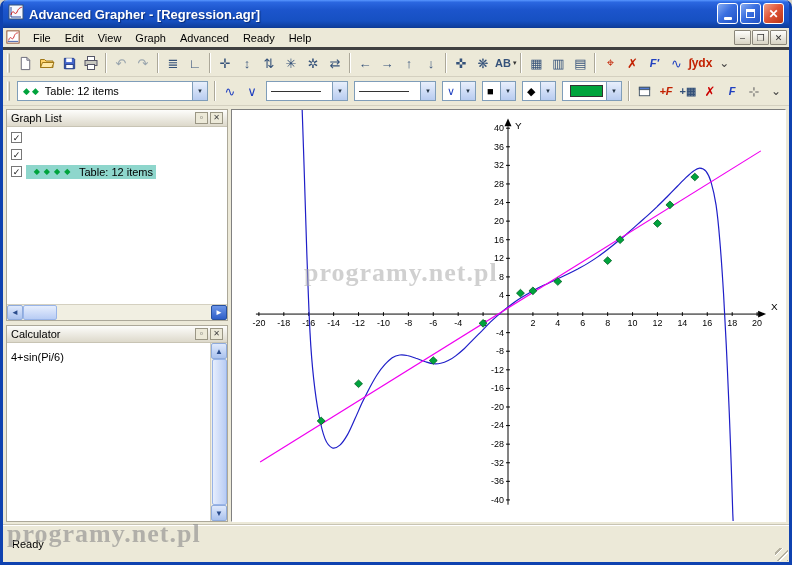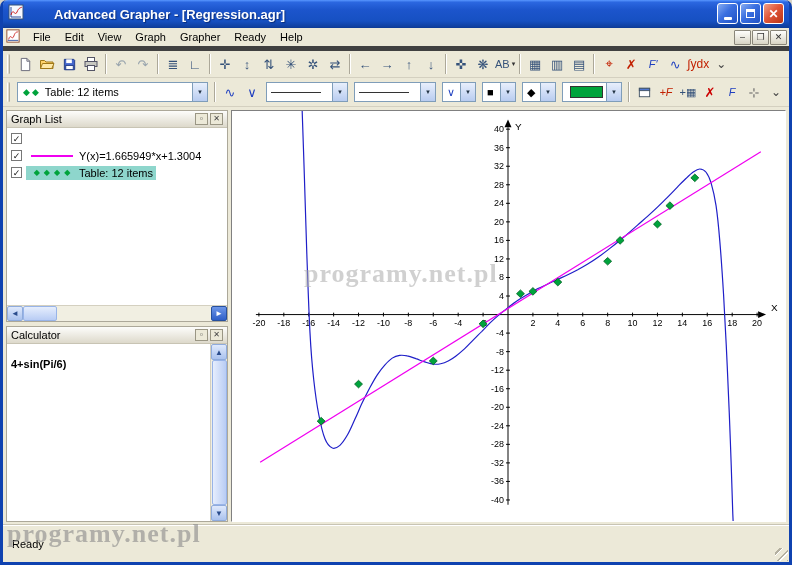--- a/index.html
+++ b/index.html
@@ -1,42 +1,42 @@
 <!DOCTYPE html>
 <html><head>
 <meta charset="utf-8">
 <style>
   *{margin:0;padding:0;box-sizing:border-box;font-family:"Liberation Sans",sans-serif;}
   html,body{width:792px;height:565px;overflow:hidden;background:#d8d4c8;}
   .window{position:absolute;inset:0;display:flex;flex-direction:column;border:3px solid #0f42b0;border-top:none;border-radius:7px 7px 0 0;background:#ece9d8;}
   
   .titlebar{flex:0 0 28px;position:relative;display:flex;align-items:center;padding:0 5px;color:#fff;border-radius:5px 5px 0 0;
-    background:linear-gradient(180deg,#5997ff 0%,#2b67e0 8%,#1c55cc 35%,#1650c2 75%,#0f3f9f 96%,#0d3a92 100%);gap:25px;}
+    background:linear-gradient(180deg,#5997ff 0%,#2b67e0 8%,#1c55cc 35%,#1650c2 75%,#0f3f9f 96%,#0d3a92 100%);}
   .title-text{font-weight:bold;font-size:13px;margin-left:5px;text-shadow:1px 1px 1px #0a2d7a;white-space:nowrap;}
   .tb-watermark{position:absolute;right:86px;top:0;font-family:"Liberation Serif",serif;font-weight:bold;font-size:25px;color:rgba(235,240,255,.45);letter-spacing:1px;}
   .winbtns{position:absolute;right:5px;top:3px;display:flex;gap:2px;}
   .wb{width:21px;height:21px;border-radius:3px;border:1px solid #fff;display:flex;align-items:center;justify-content:center;color:#fff;}
   .wb.minb,.wb.maxb{background:linear-gradient(135deg,#86acf2 0%,#3a6fe0 45%,#2152c4 100%);}
   .wb.closeb{background:linear-gradient(135deg,#f0a089 0%,#e0573a 45%,#bb3414 100%);font-size:12px;font-weight:bold;}
   .gmin{width:8px;height:3px;background:#fff;margin-top:10px;border-radius:1px;}
   .gmax{width:9px;height:9px;border:1px solid #fff;border-top-width:3px;}
   
-  .menubar{flex:0 0 22px;display:flex;align-items:center;background:#ece9d8;border-bottom:5px solid #404040;box-shadow:0 1px 0 #c8c4b4;}
+  .menubar{flex:0 0 22px;display:flex;align-items:center;background:#ece9d8;border-bottom:3px solid #404040;box-shadow:0 1px 0 #c8c4b4;}
   .mdi-icon{width:16px;height:16px;margin:0 4px 0 3px;}
   .menu-item{padding:3px 7px;font-size:11px;color:#000;}
   .mdi-btns{margin-left:auto;display:flex;gap:1px;margin-right:2px;}
   .mdi-btn{width:17px;height:15px;border:1px solid #8a867a;background:linear-gradient(#fefefc,#d8d4c4);font-size:9px;display:flex;align-items:center;justify-content:center;color:#333;border-radius:1px;}
   
   .toolbar{display:flex;align-items:center;background:#ece9d8;padding:1px 2px;border-bottom:1px solid #d4d0c0;}
   .tb1{flex:0 0 27px;} .tb2{flex:0 0 29px;}
   .grip{width:3px;height:20px;margin:0 4px 0 2px;border-left:1px solid #fff;border-right:1px solid #b0ac9c;background:#ddd9ca;border-radius:2px;flex:0 0 3px;}
   .row-items{display:flex;align-items:center;}
   .tbtn{min-width:22px;height:22px;display:flex;align-items:center;justify-content:center;font-size:13px;color:#35527a;padding:0 1px;}
   .tbtn.disabled{opacity:.45;}
-  .tbtn .txt{font-size:11px;font-weight:normal;}
+  .tbtn .txt{font-size:11px;font-weight:bold;}
   .tbtn.small,.tbtn .small{font-size:12px;}
   .tsep{width:1px;height:20px;background:#aca899;border-right:1px solid #fff;margin:0 3px;flex:0 0 2px;}
   .caret{font-size:7px;margin-left:2px;color:#333;}
   .combo{height:20px;background:#fff;border:1px solid #7f9db9;display:flex;align-items:center;font-size:11px;margin:0 3px;overflow:hidden;}
   .combo-inner{display:flex;align-items:center;padding-left:4px;flex:1;}
   .combo .drop{width:15px;height:100%;margin-left:auto;background:linear-gradient(#e8effc,#b8ccf0);border-left:1px solid #7f9db9;display:flex;align-items:center;justify-content:center;font-size:6px;color:#234;flex:0 0 15px;}
   .combo.selector{width:192px;}
   .sel-marks{color:#00a33c;font-size:9px;letter-spacing:2px;margin:0 4px 0 5px;}
   .sel-label{white-space:nowrap;}
   .lsample{width:50px;height:1px;background:#333;display:inline-block;}
@@ -59,21 +59,21 @@
   .sline{width:42px;height:2px;display:inline-block;}
   .dmark{font-size:8px;margin:0 2px;}
   .glabel{color:#000;}
   
   .hscroll{flex:0 0 16px;border-top:1px solid #d4d0c0;display:flex;align-items:center;background:#f1efe2;}
   .sbtn{width:16px;height:15px;background:linear-gradient(#dfe9fc,#aac2ee);border:1px solid #8fabdc;color:#2a4c8c;font-size:8px;display:flex;align-items:center;justify-content:center;border-radius:2px;flex:0 0 16px;}
   .sbtn.active{background:linear-gradient(#6d96e8,#2f5fc8);color:#fff;border-color:#27509e;}
   .hthumb{width:34px;height:15px;background:linear-gradient(#e6eefd,#b8ccf4);border:1px solid #98b4e8;border-radius:2px;flex:0 0 34px;}
   .htrack{flex:1;height:15px;}
   .calc-body{flex:1;display:flex;overflow:hidden;}
-  .calc-lines{flex:1;padding:13px 4px;font-size:11px;line-height:14px;color:#000;font-weight:bold;}
+  .calc-lines{flex:1;padding:7px 4px;font-size:11px;line-height:14px;color:#000;}
   .vscroll{flex:0 0 16px;border-left:1px solid #d4d0c0;display:flex;flex-direction:column;align-items:center;background:#f1efe2;}
   .vthumb{flex:1;width:15px;background:linear-gradient(90deg,#e6eefd,#b8ccf4);border:1px solid #98b4e8;border-radius:2px;}
   
   .plot{flex:1;position:relative;margin:3px 3px 3px 2px;border:1px solid;border-color:#808080 #fff #fff #808080;background:#fff;overflow:hidden;}
   .plot svg{position:absolute;inset:0;width:100%;height:100%;}
   .plot svg text{font-family:"Liberation Sans",sans-serif;}
   .plot-watermark{position:absolute;left:72px;top:148px;font-family:"Liberation Serif",serif;font-weight:bold;font-size:26px;color:#aaa;opacity:.55;letter-spacing:1px;pointer-events:none;}
   
   .statusbar{flex:0 0 23px;background:#ece9d8;border-top:1px solid #fff;box-shadow:0 -1px 0 #c8c4b4;display:flex;align-items:center;padding:12px 9px;font-size:11px;position:relative;overflow:visible;color:#000;}
   .st-watermark{position:absolute;left:4px;top:-7px;font-family:"Liberation Serif",serif;font-weight:bold;font-size:26px;color:#8a8a8a;opacity:.6;letter-spacing:1px;pointer-events:none;}
@@ -106,21 +106,21 @@
   <div class="menubar">
     <span class="mdi-icon"><svg width="14" height="14" viewBox="0 0 16 16">
           <rect x="1" y="1" width="14" height="14" fill="#fff" stroke="#884422"></rect>
           <path d="M3 12 C5 4 7 14 9 8 S13 4 14 3" stroke="#cc2222" fill="none"></path>
           <line x1="2" y1="13" x2="14" y2="13" stroke="#2a4c9c"></line>
         </svg></span>
     <span class="menu-item">File</span>
     <span class="menu-item">Edit</span>
     <span class="menu-item">View</span>
     <span class="menu-item">Graph</span>
-    <span class="menu-item">Grapher</span>
+    <span class="menu-item">Advanced</span>
     <span class="menu-item">Ready</span>
     <span class="menu-item">Help</span>
     <span class="mdi-btns">
       <span class="mdi-btn">–</span>
       <span class="mdi-btn">❐</span>
       <span class="mdi-btn">✕</span>
     </span>
   </div>
 
   <div class="toolbar tb1">
@@ -324,26 +324,20 @@
             <span class="phb">▫</span>
             <span class="phb">✕</span>
           </span>
         </div>
         <div class="glist">
             <div class="grow">
               <span class="cb">✓</span>
             </div>
             <div class="grow">
               <span class="cb">✓</span>
-              <span class="grow-body">
-                <span class="sample">
-                  <span class="sline" style="background: rgb(240, 0, 240);"></span>
-                </span>
-                <span class="glabel">Y(x)=1.665949*x+1.3004</span>
-              </span>
             </div>
             <div class="grow">
               <span class="cb">✓</span>
               <span class="grow-body hl">
                 <span class="sample">
                   <span class="dmark" style="color: rgb(0, 163, 60);">◆</span>
                   <span class="dmark" style="color: rgb(0, 163, 60);">◆</span>
                   <span class="dmark" style="color: rgb(0, 163, 60);">◆</span>
                   <span class="dmark" style="color: rgb(0, 163, 60);">◆</span>
                 </span>

